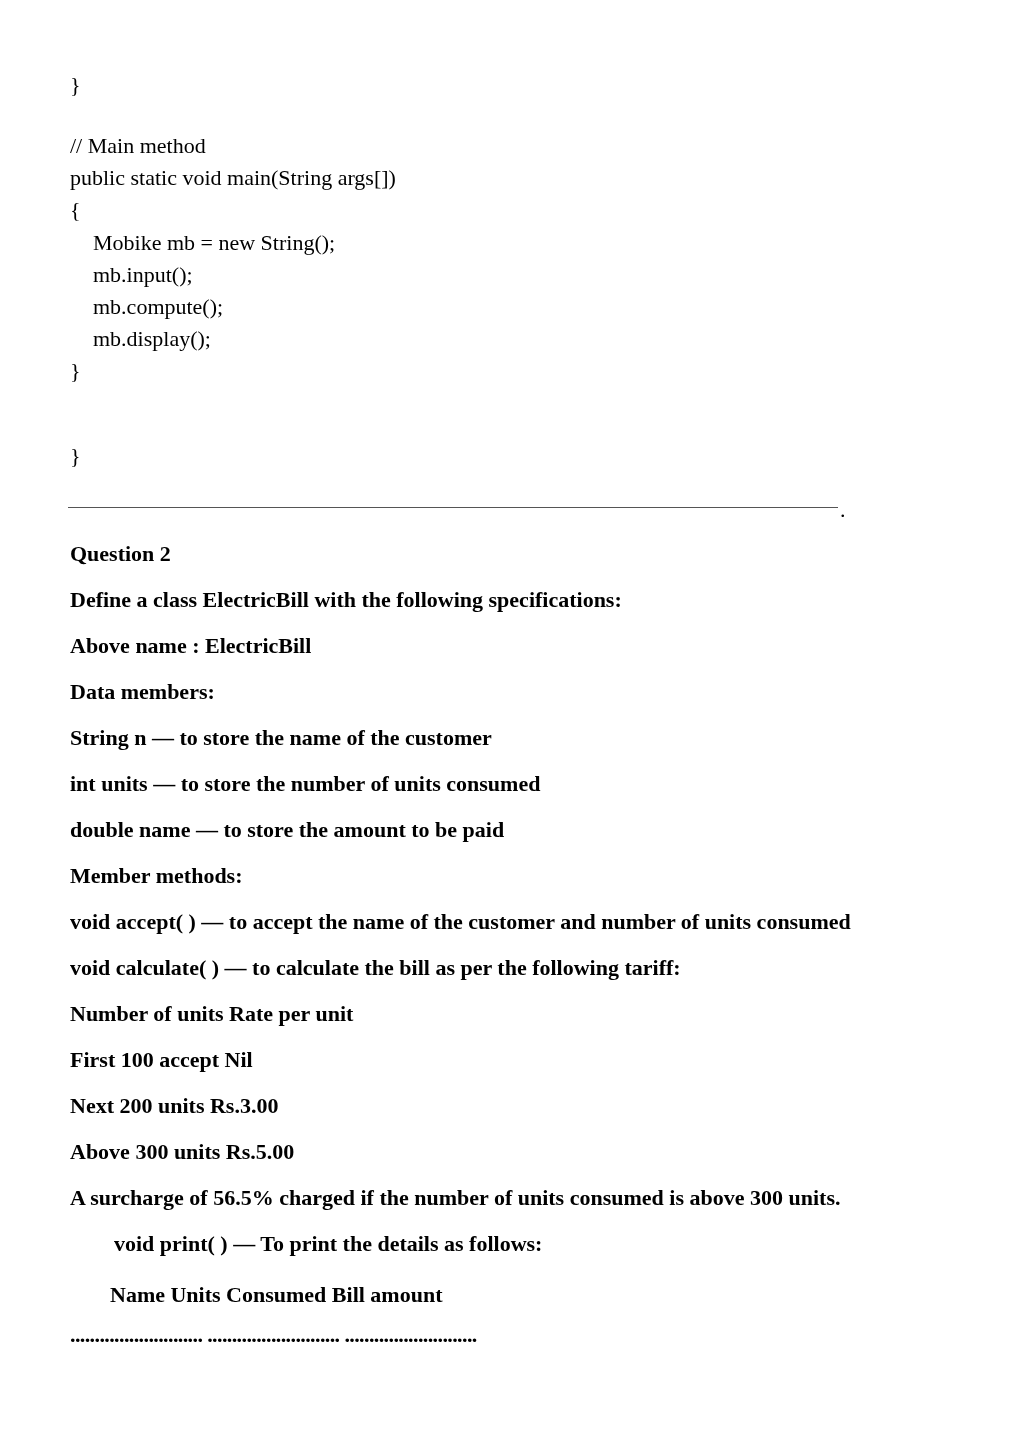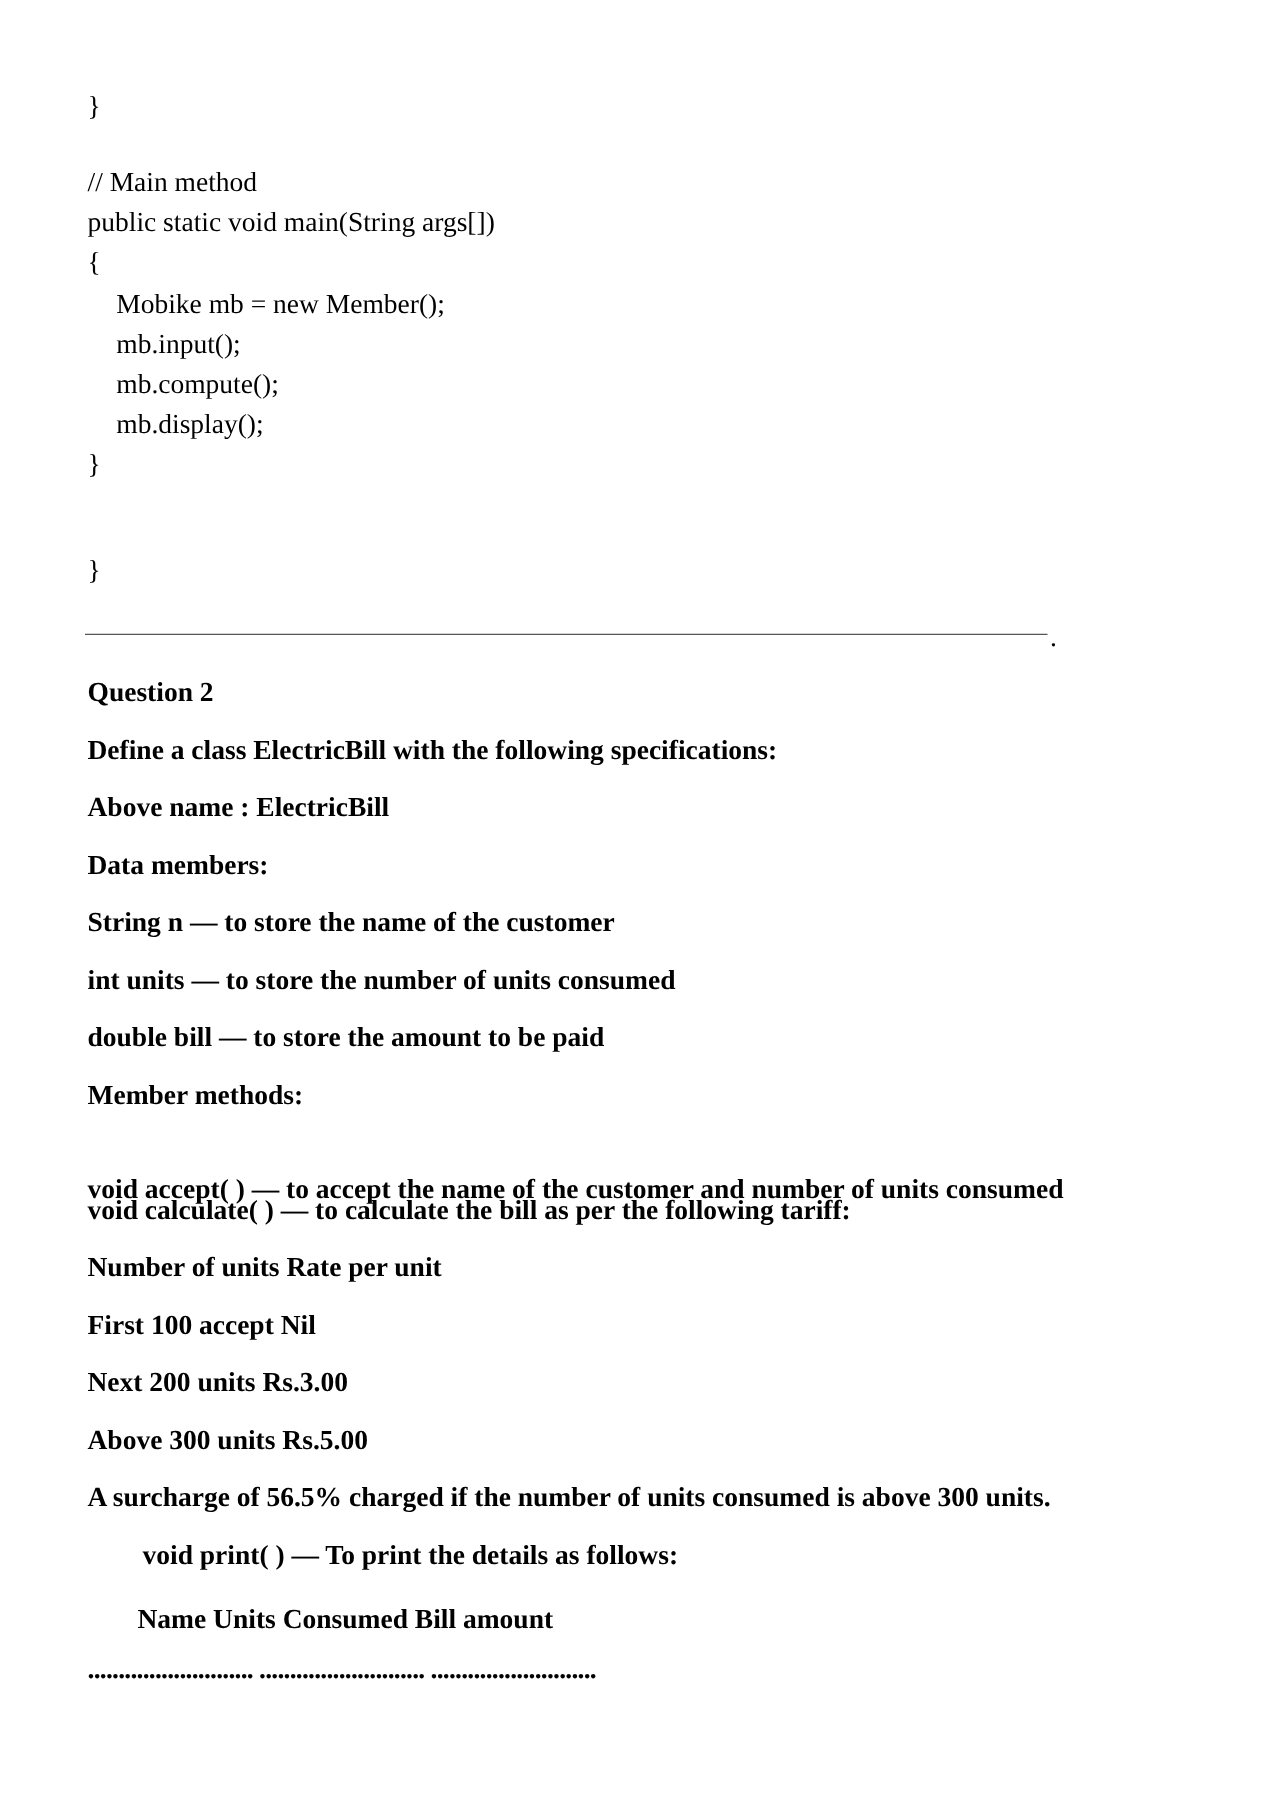--- a/index.html
+++ b/index.html
@@ -51,39 +51,39 @@
       white-space: pre;
     }
   </style>
 </head>
 <body>
 
 <div class="line code" style="top:72px;">}</div>
 <div class="line code" style="top:133px;">// Main method</div>
 <div class="line code" style="top:165px;">public static void main(String args[])</div>
 <div class="line code" style="top:197px;">{</div>
-<div class="line code indent" style="top:230px;">Mobike mb = new Member();</div>
+<div class="line code indent" style="top:230px;">Mobike mb = new String();</div>
 <div class="line code indent" style="top:262px;">mb.input();</div>
 <div class="line code indent" style="top:294px;text-align:right;">mb.compute();</div>
 <div class="line code indent" style="top:326px;">mb.display();</div>
 <div class="line code" style="top:358px;">}</div>
 <div class="line code" style="top:443px;">}</div>
 
 <div class="rule"></div>
 <div class="rule-dot">.</div>
 
 <div class="line bold" style="top:541px;">Question 2</div>
 <div class="line bold" style="top:587px;">Define a class ElectricBill with the following specifications:</div>
 <div class="line bold" style="top:633px;">Above name : ElectricBill</div>
 <div class="line bold" style="top:679px;">Data members:</div>
 <div class="line bold" style="top:725px;">String n — to store the name of the customer</div>
 <div class="line bold" style="top:771px;">int units — to store the number of units consumed</div>
-<div class="line bold" style="top:817px;">double bill — to store the amount to be paid</div>
+<div class="line bold" style="top:817px;">double name — to store the amount to be paid</div>
 <div class="line bold" style="top:863px;">Member methods:</div>
-<div class="line bold" style="top:938px;">void accept( ) — to accept the name of the customer and number of units consumed</div>
+<div class="line bold" style="top:909px;">void accept( ) — to accept the name of the customer and number of units consumed</div>
 <div class="line bold" style="top:955px;">void calculate( ) — to calculate the bill as per the following tariff:</div>
 <div class="line bold" style="top:1001px;">Number of units Rate per unit</div>
 <div class="line bold" style="top:1047px;">First 100 accept Nil</div>
 <div class="line bold" style="top:1093px;">Next 200 units Rs.3.00</div>
 <div class="line bold" style="top:1139px;">Above 300 units Rs.5.00</div>
 <div class="line bold" style="top:1185px;">A surcharge of 56.5% charged if the number of units consumed is above 300 units.</div>
 <div class="line bold" style="top:1231px;margin-left:44px;">void print( ) — To print the details as follows:</div>
 <div class="line bold" style="top:1282px;margin-left:40px;">Name Units Consumed Bill amount</div>
 <div class="dots">........................... ........................... ...........................</div>
 

